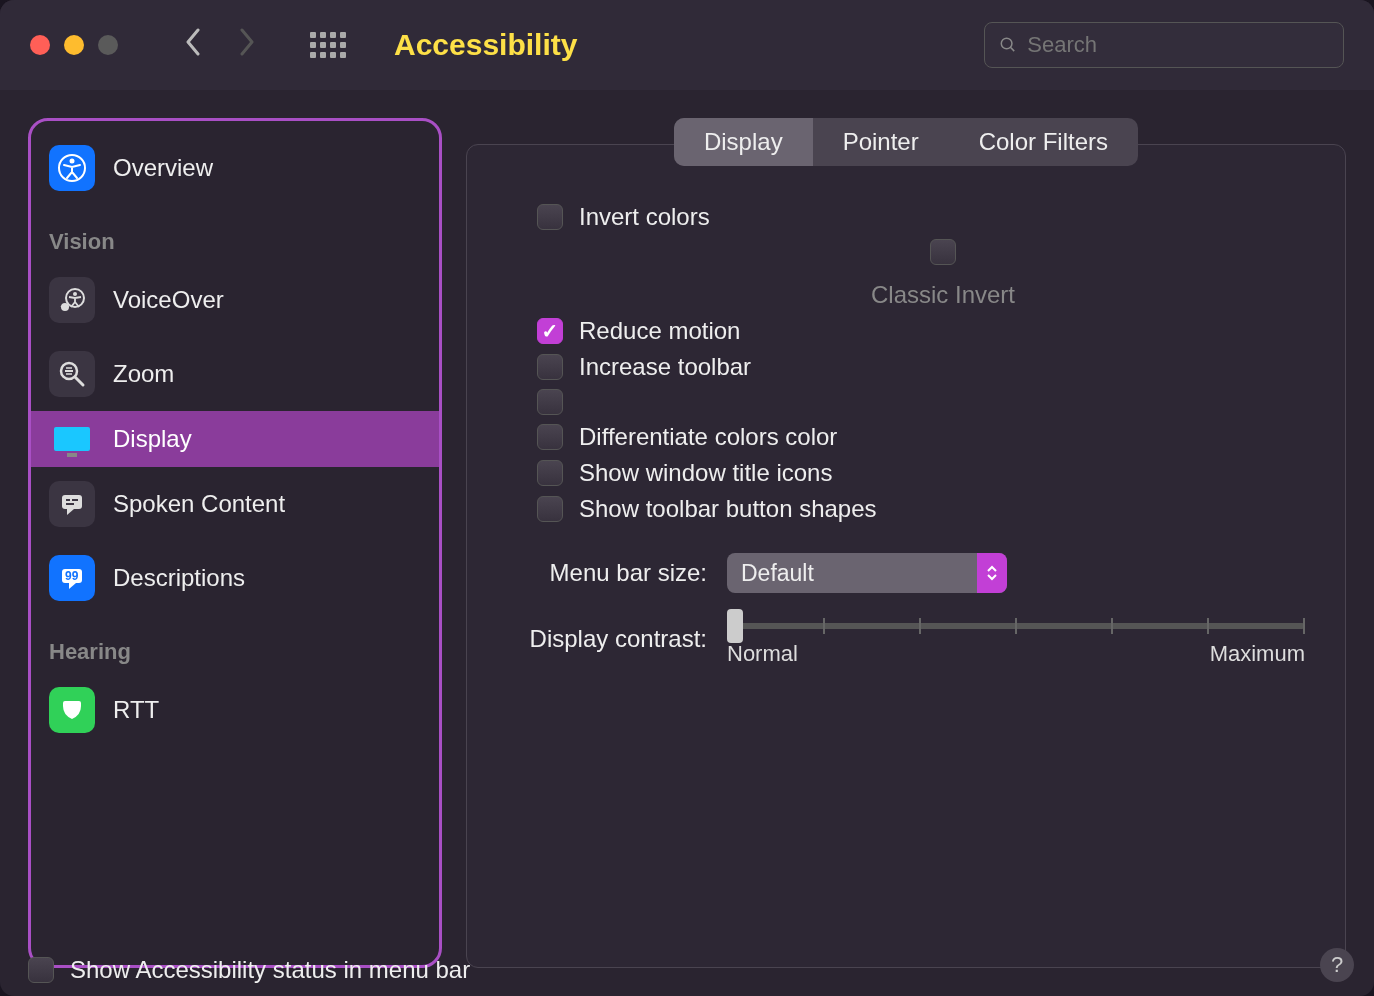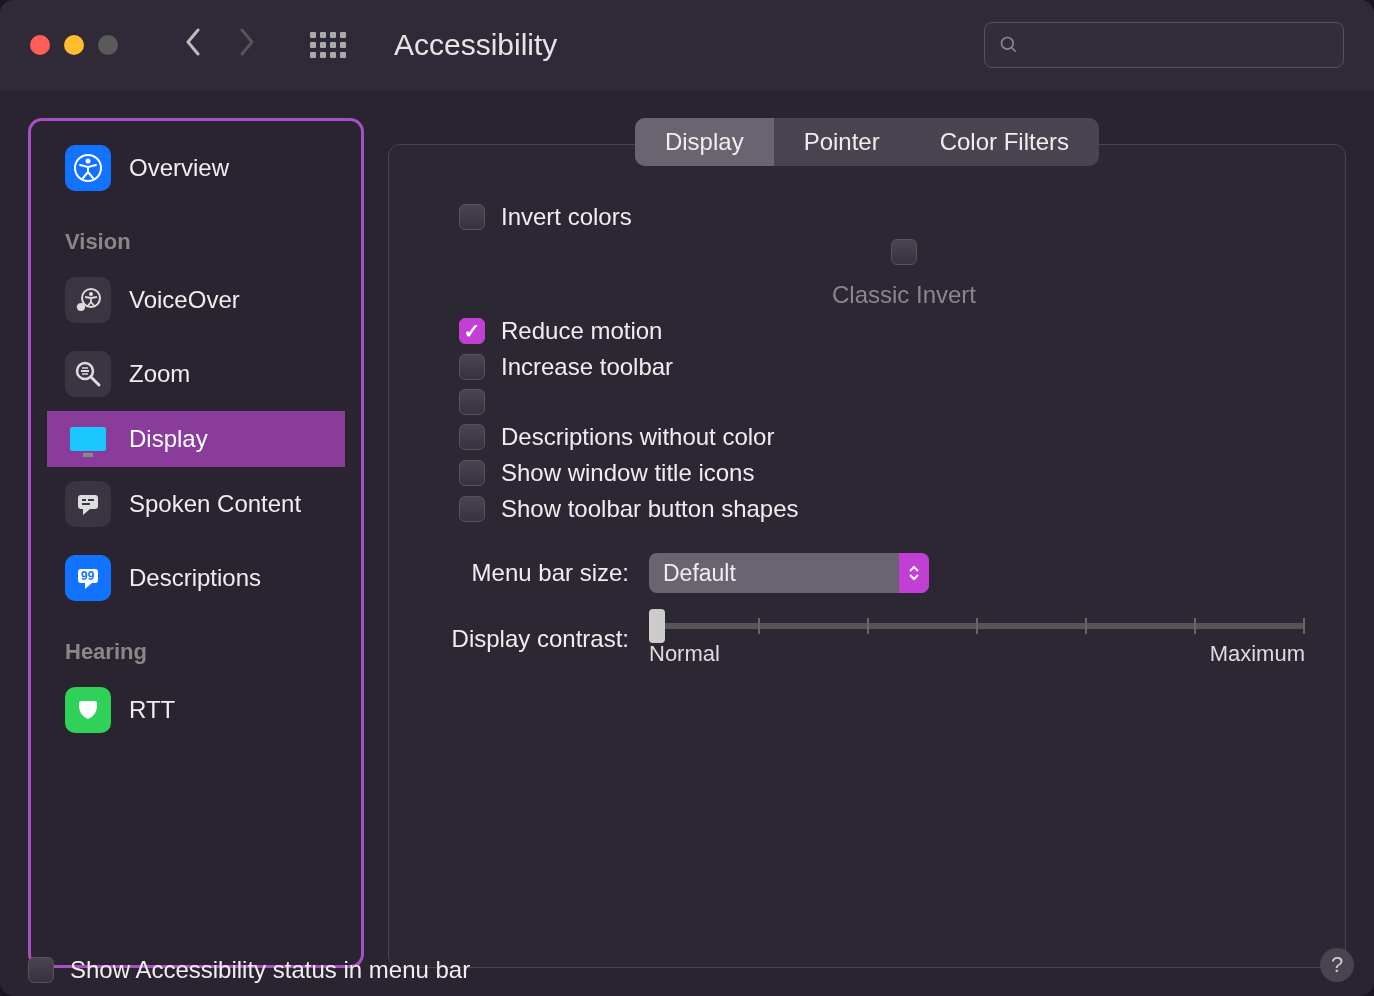--- a/index.html
+++ b/index.html
@@ -9,27 +9,27 @@
   .traffic { display: flex; gap: 14px; }
   .tl { width: 20px; height: 20px; border-radius: 50%; }
   .tl.red { background: #ff5f57; }
   .tl.yellow { background: #febc2e; }
   .tl.green { background: #5a5a5a; }
   .navarrows { display:flex; gap: 36px; margin-left: 48px; }
   .navarrow { color: #aaa; font-size: 30px; user-select:none; }
   .navarrow.dim { color: #555; }
   .grid-icon { margin-left: 36px; display:grid; grid-template-columns: repeat(4,6px); grid-template-rows: repeat(3,6px); gap:4px; }
   .grid-icon span { background:#aaa; width:6px; height:6px; border-radius:1px; }
-  .title { font-size: 30px; font-weight:400; color:#e5e5e5; margin-left: 30px; }
+  .title { font-size: 30px; font-weight:700; color:#fde047; margin-left: 30px; }
   .spacer { flex:1; }
   .searchbox { width: 360px; height: 46px; border:1px solid #555; border-radius: 8px; background: #332d3b; display:flex; align-items:center; padding: 0 14px; gap: 10px; }
   .searchbox svg { width:20px; height:20px; stroke:#888; fill:none; stroke-width:2; }
   .searchbox input { background: transparent; border:none; outline:none; color:#ccc; font-size:22px; width:100%; }
   .body { flex:1; display:flex; padding: 28px; gap: 24px; position:relative; }
-  .sidebar { width: 336px; border: 3px solid #a94fc5; border-radius: 14px; padding: 10px 16px; overflow:hidden; display:flex; flex-direction:column; }
+  .sidebar { width: 414px; border: 3px solid #a94fc5; border-radius: 20px; padding: 10px 0; overflow:hidden; display:flex; flex-direction:column; }
   .side-item { display:flex; align-items:center; gap: 18px; padding: 14px 18px; font-size: 24px; color:#eee; cursor:pointer; }
   .side-item.selected { background: #8a3c9b; color:#fff; }
   .side-section { font-size: 22px; font-weight:600; color:#888; padding: 24px 18px 8px 18px; }
   .icon-box { width: 46px; height: 46px; border-radius: 10px; display:flex; align-items:center; justify-content:center; flex-shrink:0; }
   .icon-box.blue { background:#1173ff; }
   .icon-box.dark { background:#3b3542; }
   .icon-box.green { background:#30d158; }
   .icon-box svg { width:30px; height:30px; }
   .content { flex:1; display:flex; flex-direction:column; position:relative; }
   .tabbar { display:flex; justify-content:center; margin-bottom: -22px; z-index:2; }
@@ -94,20 +94,21 @@
         <span></span>
         <span></span>
     </div>
     <div class="title">Accessibility</div>
     <div class="spacer"></div>
     <div class="searchbox">
       <svg viewBox="0 0 24 24">
           <circle cx="10" cy="10" r="7"></circle>
           <line x1="20" y1="20" x2="15" y2="15"></line>
         </svg>
+      <input type="text" placeholder="Search" style="">
     </div>
   </div>
 
   <div class="body">
 
     <div class="sidebar">
       <div class="side-item">
         <div class="icon-box blue">
           <svg viewBox="0 0 30 30">
               <circle cx="15" cy="15" r="13" fill="none" stroke="#fff" stroke-width="2"></circle>
@@ -215,21 +216,21 @@
           </div>
           <div class="checkrow">
             <div class="checkbox"></div>
             <span>Increase toolbar</span>
           </div>
           <div class="checkrow">
             <div class="checkbox"></div>
           </div>
           <div class="checkrow">
             <div class="checkbox"></div>
-            <span>Descriptions without color</span>
+            <span>Differentiate colors color</span>
           </div>
           <div class="checkrow">
             <div class="checkbox"></div>
             <span>Show window title icons</span>
           </div>
           <div class="checkrow">
             <div class="checkbox"></div>
             <span>Show toolbar button shapes</span>
           </div>
         </div>

